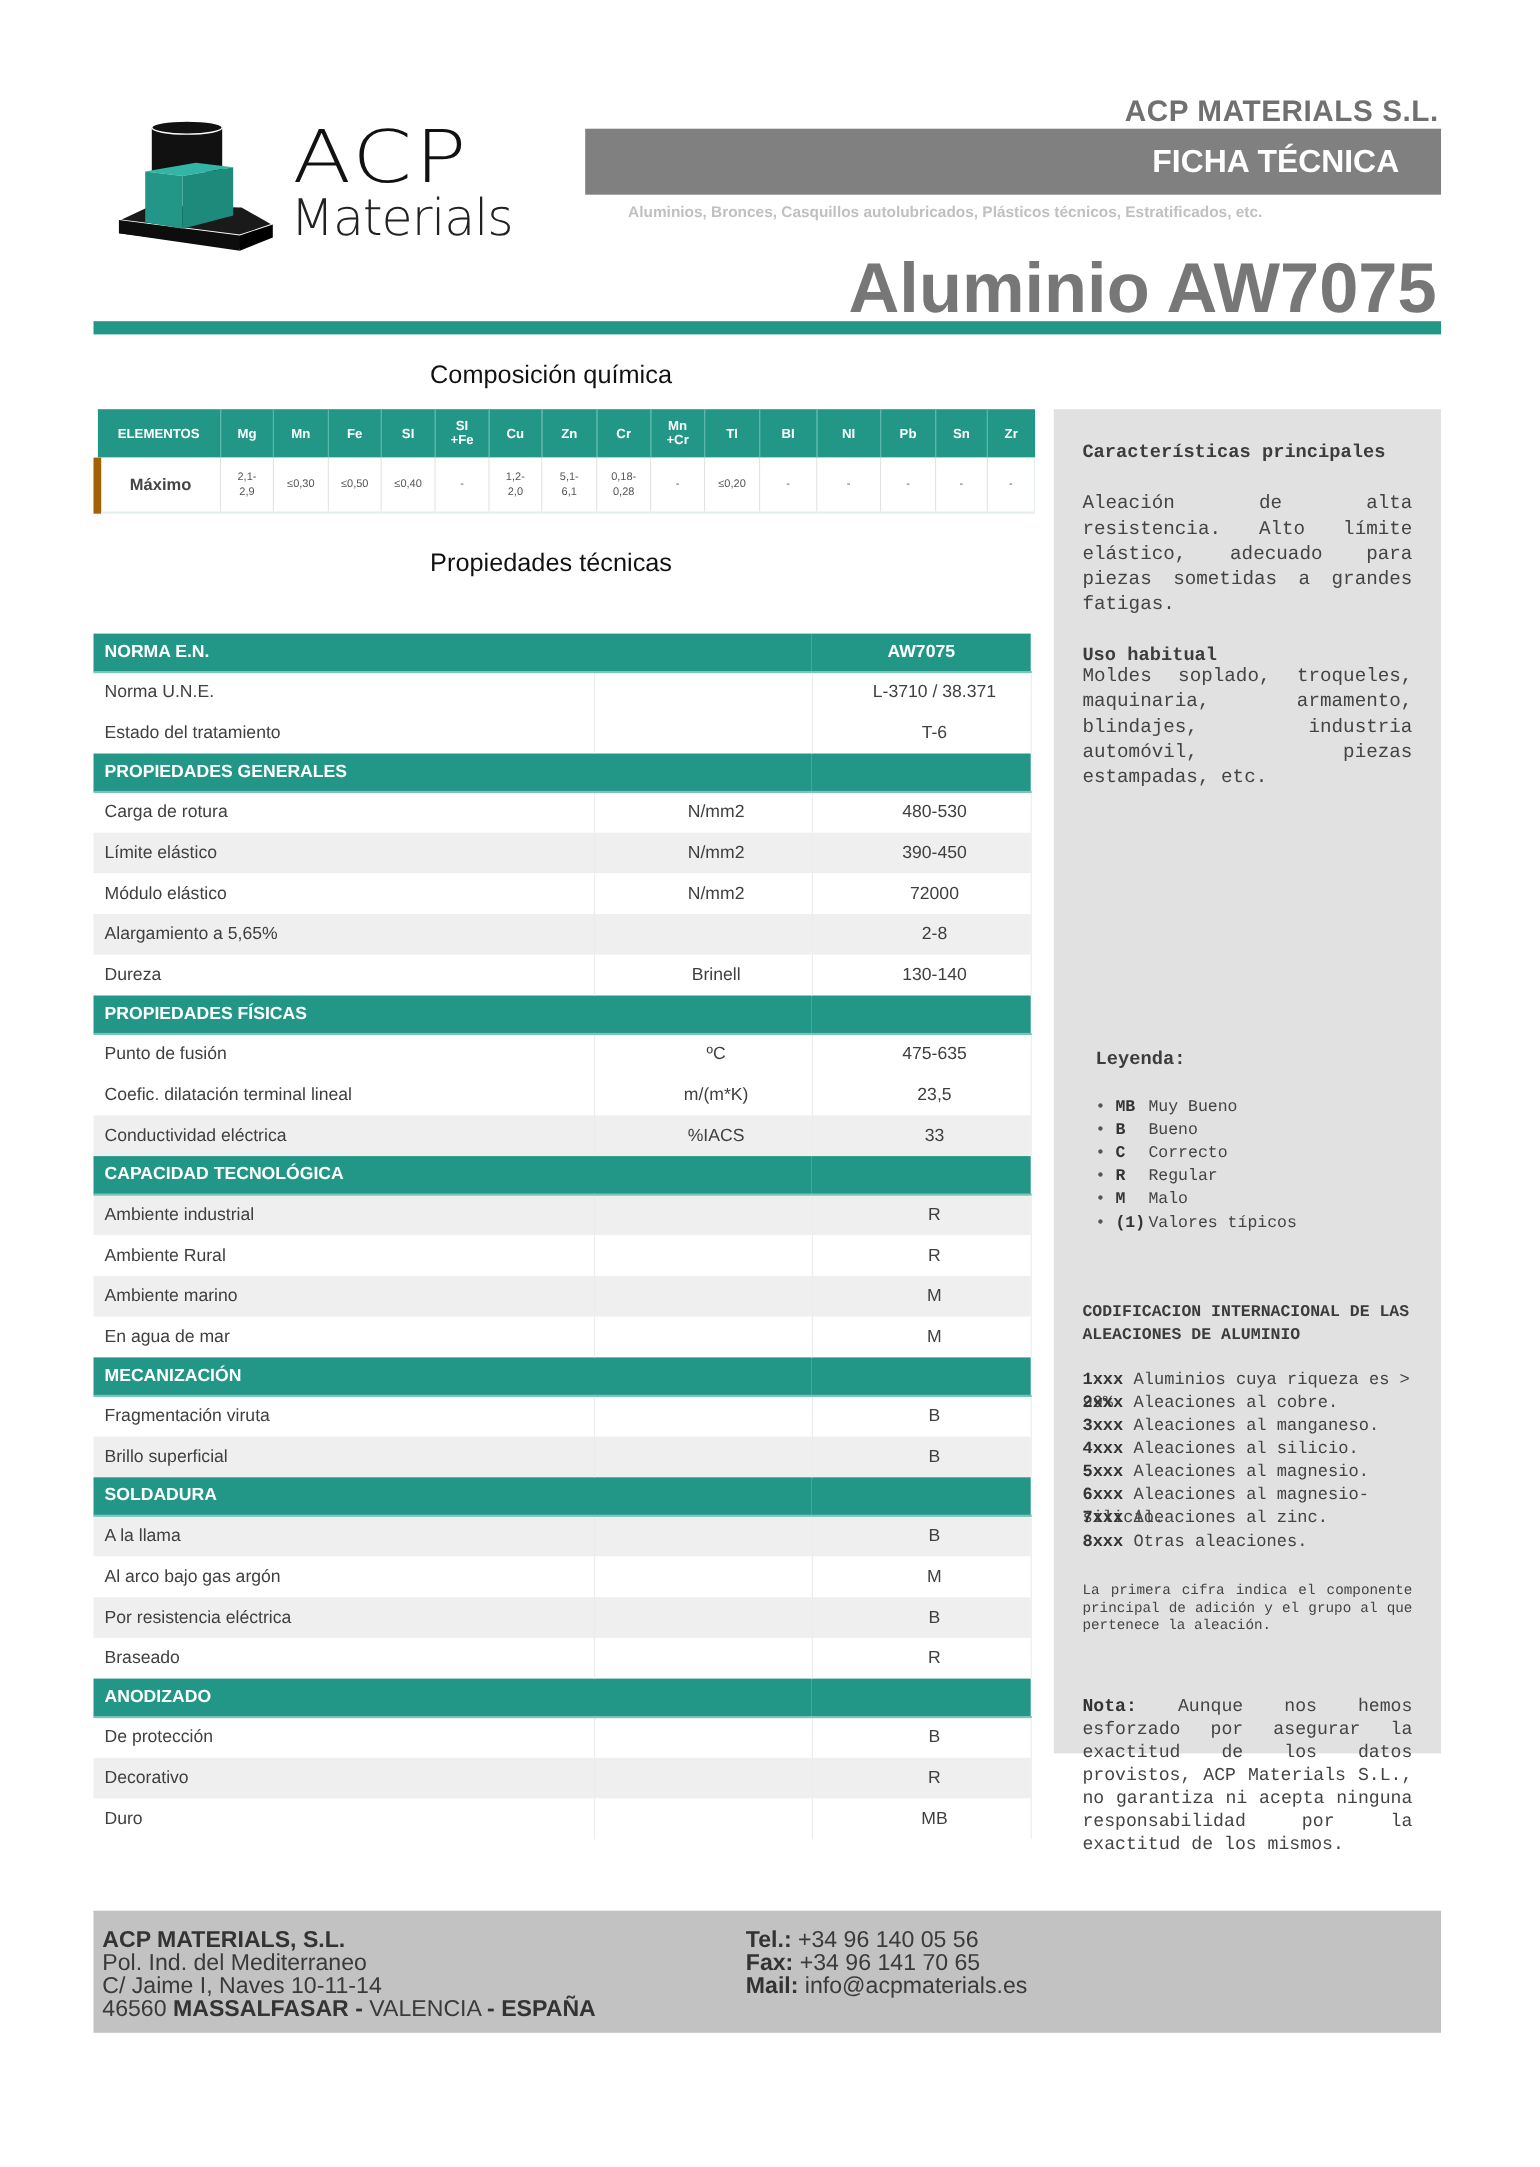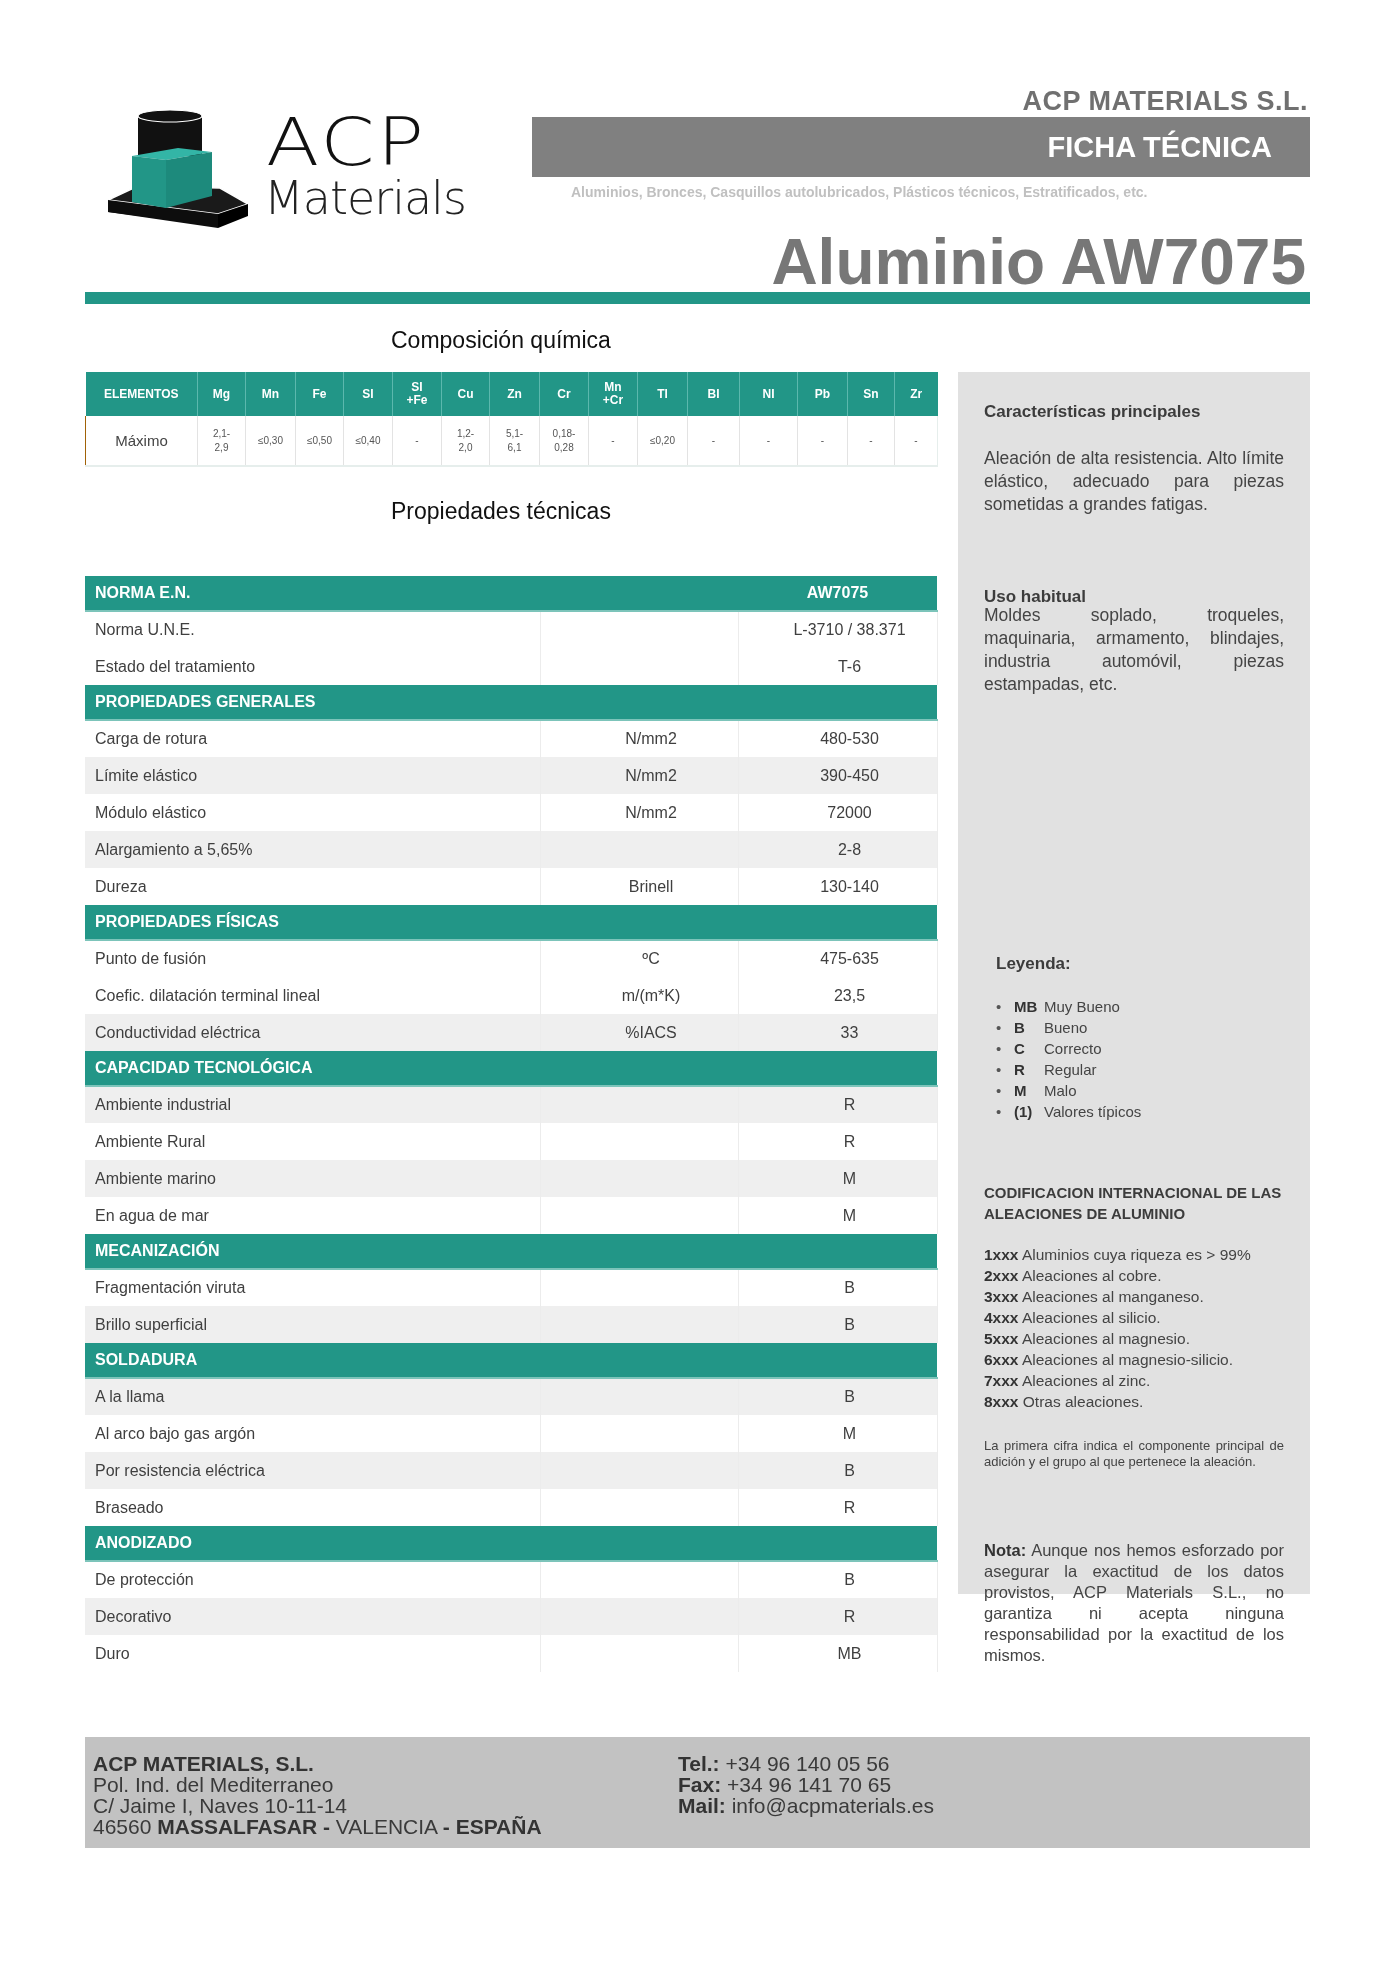--- a/index.html
+++ b/index.html
@@ -26,40 +26,40 @@
   .st-comp { left: 391px; top: 327px; }
   .st-prop { left: 391px; top: 498px; }
 
   
   .comp-table { position: absolute; left: 85px; top: 372px; width: 852px; border-collapse: collapse; table-layout: fixed; }
   .comp-table th { background: #229687; color: #fff; font-size: 12px; font-weight: bold; height: 44px;
     border-right: 1px solid #5cb8ad; text-align: center; line-height: 13px; }
   .comp-table th:last-child { border-right: none; }
   .comp-table td { background: #fff; height: 50px; text-align: center; font-size: 10px; color: #555;
     border-right: 1px solid #e3e3e3; border-bottom: 2px solid #e6eeec; line-height: 14px; }
-  .comp-table td:first-child { font-size: 15px; color: #444; border-left: 1px solid #a16207; }
+  .comp-table td:first-child { font-size: 15px; color: #444; border-left: 7px solid #a16207; font-weight: bold; }
   .comp-table td:last-child { border-right: 1px solid #e6eeec; }
 
   
   .prop-table { position: absolute; left: 85px; top: 543px; width: 852px; border-collapse: collapse; table-layout: fixed; margin-top: 33px; }
   .prop-table col.c1 { width: 455px; }
   .prop-table col.c2 { width: 198px; }
   .prop-table col.c3 { width: 199px; }
   .prop-table tr.hdr td { background: #229687; color: #fff; font-weight: bold; font-size: 16px; height: 35px;
     padding-left: 10px; border-bottom: 2px solid #7cc4ba; }
   .prop-table tr.hdr td.hval { text-align: center; padding-left: 0; }
   .prop-table tr.row td { height: 37px; font-size: 16px; color: #3f3f3f; border-right: 1px solid #ececec; }
   .prop-table tr.row td:first-child { padding-left: 10px; }
   .prop-table tr.row td.u, .prop-table tr.row td.v { text-align: center; padding-left: 24px; }
   .prop-table tr.row td:last-child { border-right: 1px solid #ececec; }
   .prop-table tr.row.alt td { background: #efefef; }
   .prop-table tr.row.wht td { background: #ffffff; }
 
   
-  .side { position: absolute; left: 958px; top: 372px; width: 352px; height: 1222px; background: #e1e1e1; }
+  .side { position: absolute; left: 958px; top: 372px; width: 352px; height: 1222px; background: #e1e1e1; font-family: Liberation Mono, monospace; }
   .side .blk { position: absolute; left: 26px; width: 300px; color: #3c3c3c; }
   .side h3 { font-size: 17px; font-weight: bold; color: #3a3a3a; }
   .side p.j { font-size: 17.5px; line-height: 23px; text-align: justify; text-align-last: left; color: #444; }
   .b-car-h { top: 30px; }
   .b-car-t { top: 75px; }
   .b-uso-h { top: 187px; margin-top: 28px; }
   .b-uso-t { top: 232px; }
   .b-ley-h { top: 582px; left: 38px !important; font-size: 15px; }
   .ley-list { position: absolute; left: 38px; top: 624px; list-style: none; font-size: 15px; color: #444; }
   .ley-list li { height: 21px; line-height: 21px; position: relative; padding-left: 18px; }

